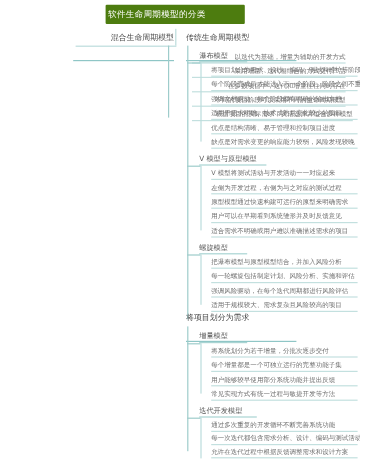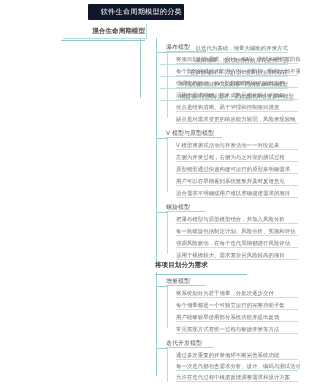--- a/index.html
+++ b/index.html
@@ -8,49 +8,48 @@
     background:#ffffff;
     font-family:"DejaVu Sans","Liberation Sans",sans-serif;
     overflow:hidden;position:relative;
   }
   #map{position:absolute;inset:0;}
 
   
   .root{
     position:absolute;
     left:88px;top:4px;
-    width:96px;
+    width:116px;
     box-sizing:border-box;
-    background:#0f172a;
+    background:#4d7c0f;
     color:#ffffff;
     font-size:7.2px;
     line-height:1.1;
     letter-spacing:.2px;
-    text-align:right;
+    text-align:left;
     padding:4px 2px 4px 2px;
     border-radius:1px;
     white-space:nowrap;
     overflow:hidden;
   }
 
   
   .v{position:absolute;width:1px;background:#bcdcdc;}
   .h{position:absolute;height:1px;background:#bcdcdc;}
   .v2{position:absolute;width:1px;background:#9ecccb;}
   .h2{position:absolute;height:1px;background:#9ecccb;}
 
   
   .btitle{
     position:absolute;
     font-size:6.6px;
     color:#4a4a4a;
     line-height:1.1;
     white-space:nowrap;
-    padding-bottom:6px;
-    font-weight:bold;
+    padding-bottom:16px;
   }
   .btitle.right{left:0;}
   .btitle.left{text-align:right;}
   .btitle .ul{
     position:absolute;left:0;right:0;bottom:0;
     height:1px;background:#8fc6c6;
   }
 
   
   .gtitle{
@@ -114,20 +113,24 @@
   </div>
   <div class="leaf lft" style="right:12px;top:82px;width:128px;">
     <span>不同的项目阶段可以采用不同的生命周期模型</span>
     <span class="ul"></span>
   </div>
   <div class="leaf lft" style="right:6px;top:94px;width:134px;">
     <span>根据项目的实际需求，灵活选择并组合多种模型</span>
     <span class="ul"></span>
   </div>
 
+  <div class="btitle right" style="left:155px;top:28px;width:92px;">
+    <span>传统生命周期模型</span>
+    <span class="ul"></span>
+  </div>
 
   <div class="v2" style="left:156px;top:38px;height:228px;"></div>
 
   <div class="gtitle" style="left:166px;top:44px;width:40px;">
     <span>瀑布模型</span>
     <span class="ul"></span>
   </div>
   <div class="v" style="left:167px;top:52px;height:66px;"></div>
   <div class="h2" style="left:156px;top:52px;width:11px;"></div>
 

